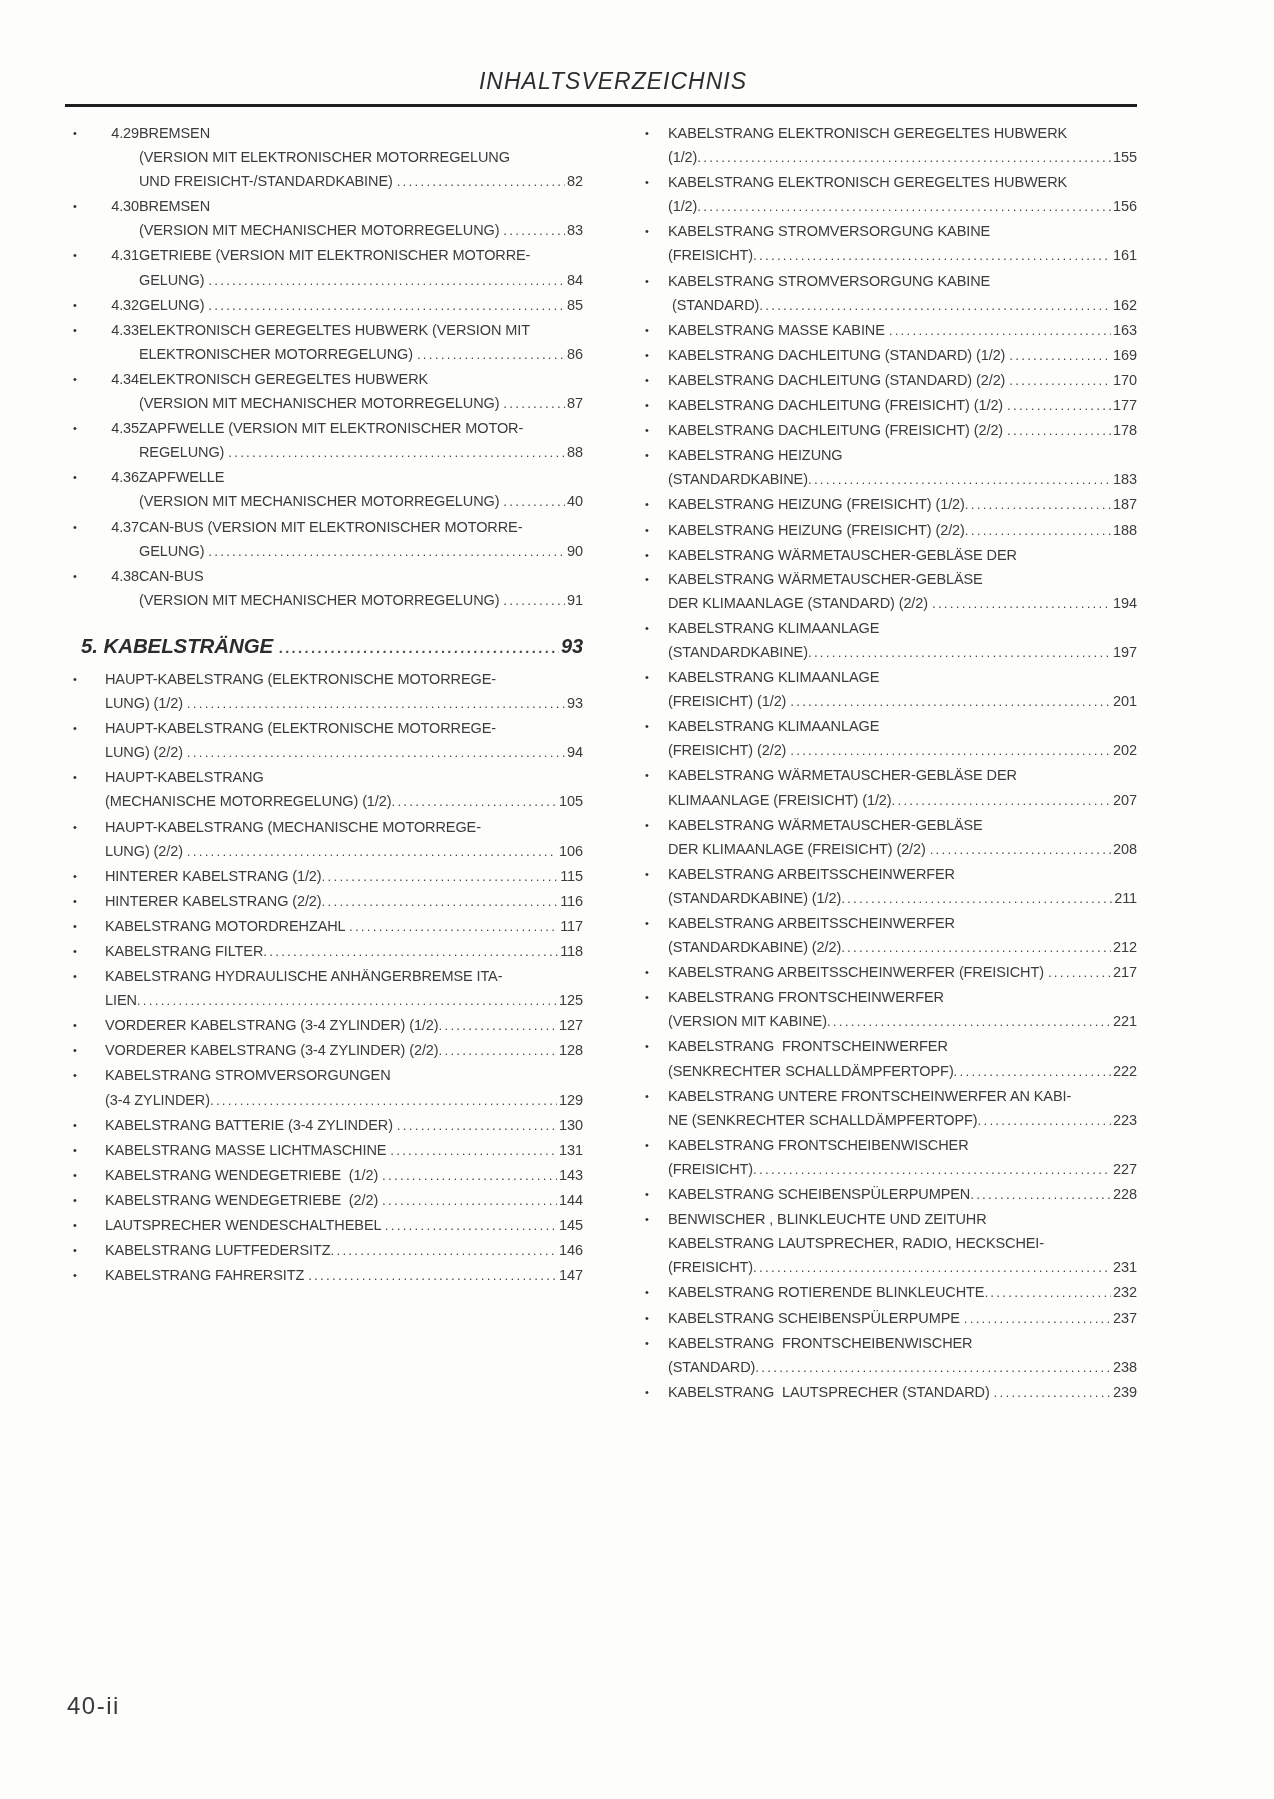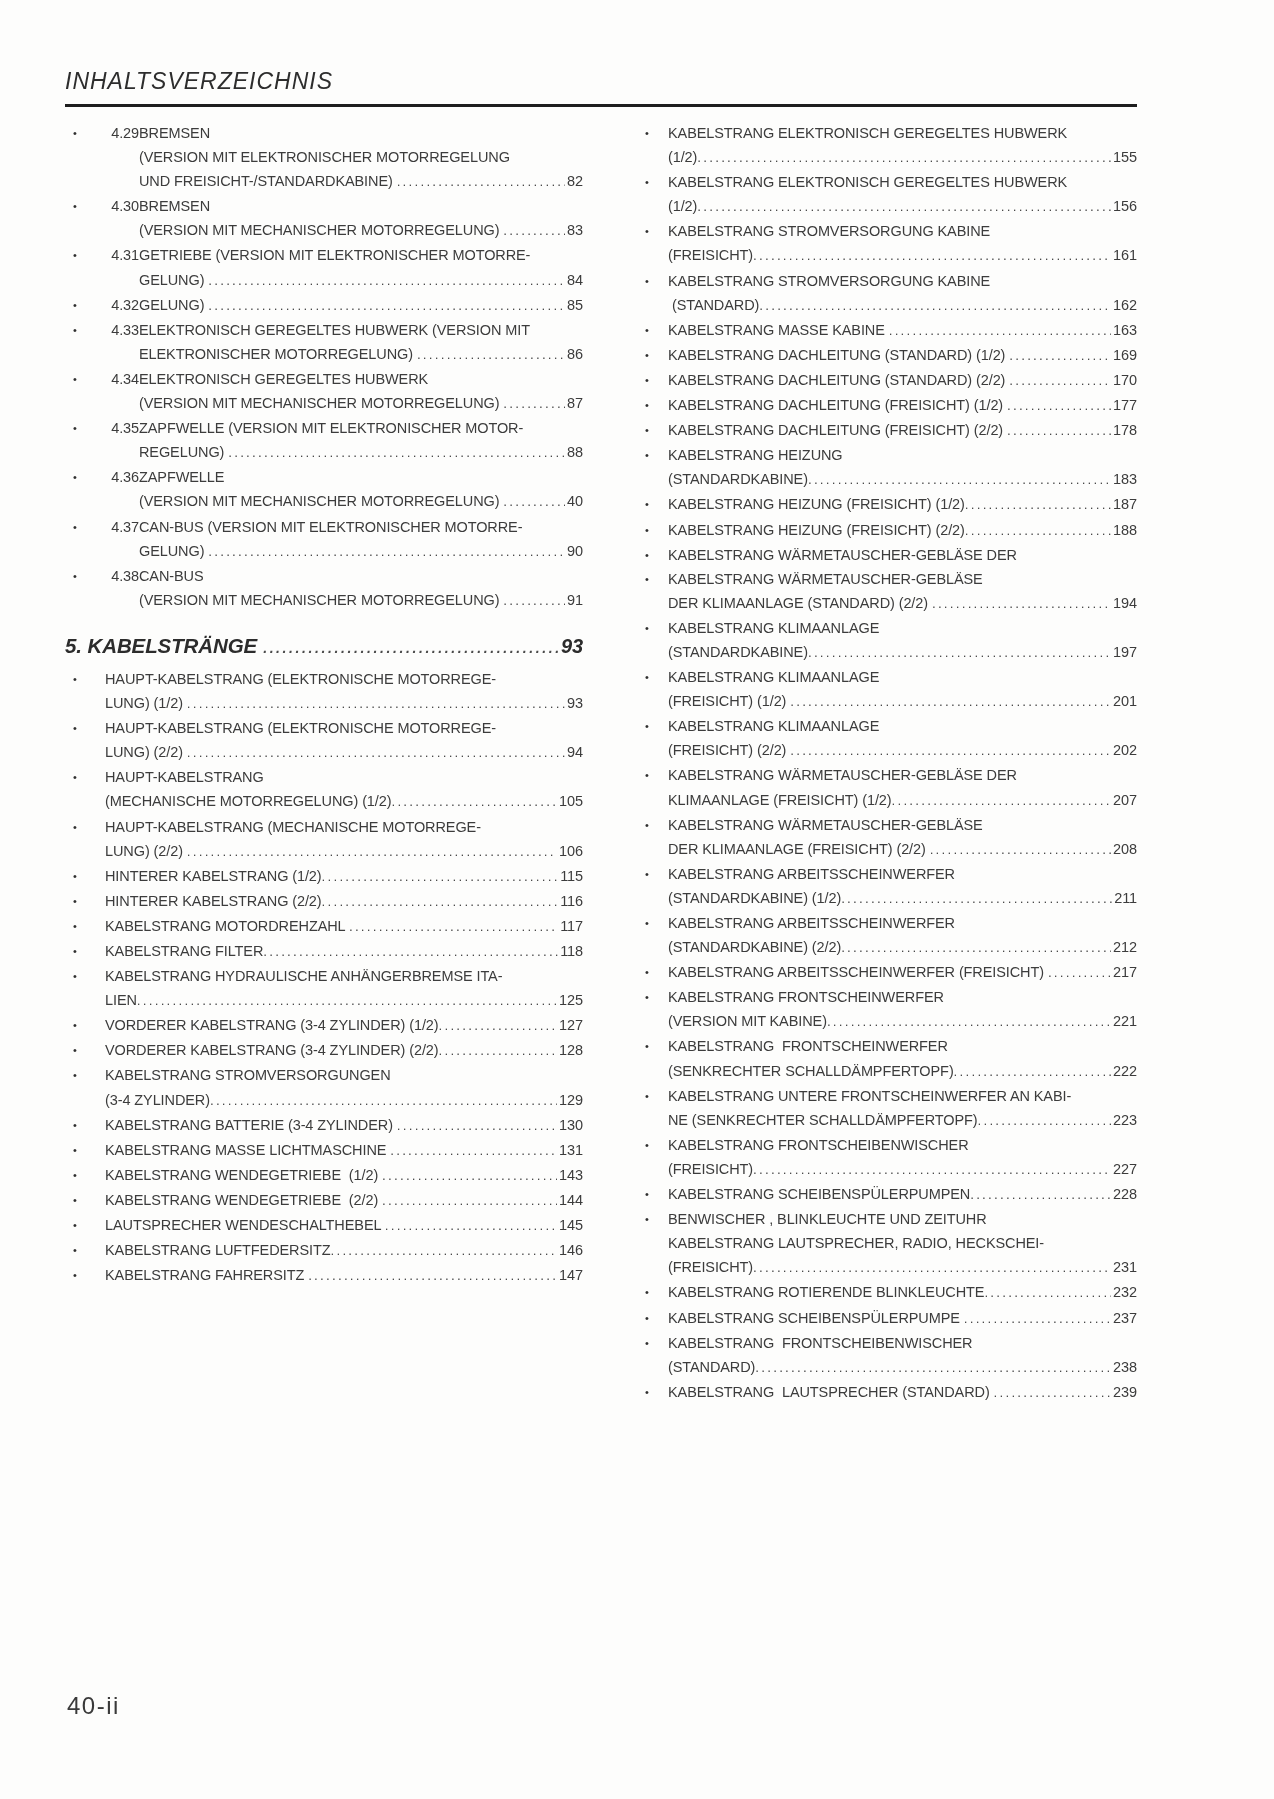--- a/index.html
+++ b/index.html
@@ -8,23 +8,23 @@
     height: 1799px;
     position: relative;
     background: #fdfdfc;
     color: #3c3c3c;
     font-family: "Liberation Sans", sans-serif;
     overflow: hidden;
   }
   .page-header {
     position: absolute;
     top: 68px;
-    left: 65px;
+    left: 73px;
     width: 1080px;
-    text-align: left;
+    text-align: center;
   }
   .page-title {
     font-style: italic;
     font-size: 23px;
     letter-spacing: 1px;
     color: #2d2d2d;
     white-space: pre;
   }
   .header-rule {
     position: absolute;
@@ -71,21 +71,21 @@
     color: #4a4a4a;
   }
   .dots::after {
     content: "........................................................................................................................";
     letter-spacing: 2.2px;
     font-size: 13.5px;
   }
   .page-num { flex: none; white-space: pre; margin-left: 2px; }
 
   .section-entry {
-    margin: 21px 0 7px 0;
+    margin: 21px 0 7px 16px;
     display: flex;
     align-items: baseline;
     font-weight: bold;
     font-style: italic;
     font-size: 20.5px;
     color: #2c2c2c;
   }
   .section-label { flex: none; white-space: pre; margin-right: 6px; }
   .section-entry .dots::after { letter-spacing: 2.6px; font-size: 14px; }
   .section-entry .page-num { font-size: 20px; }

